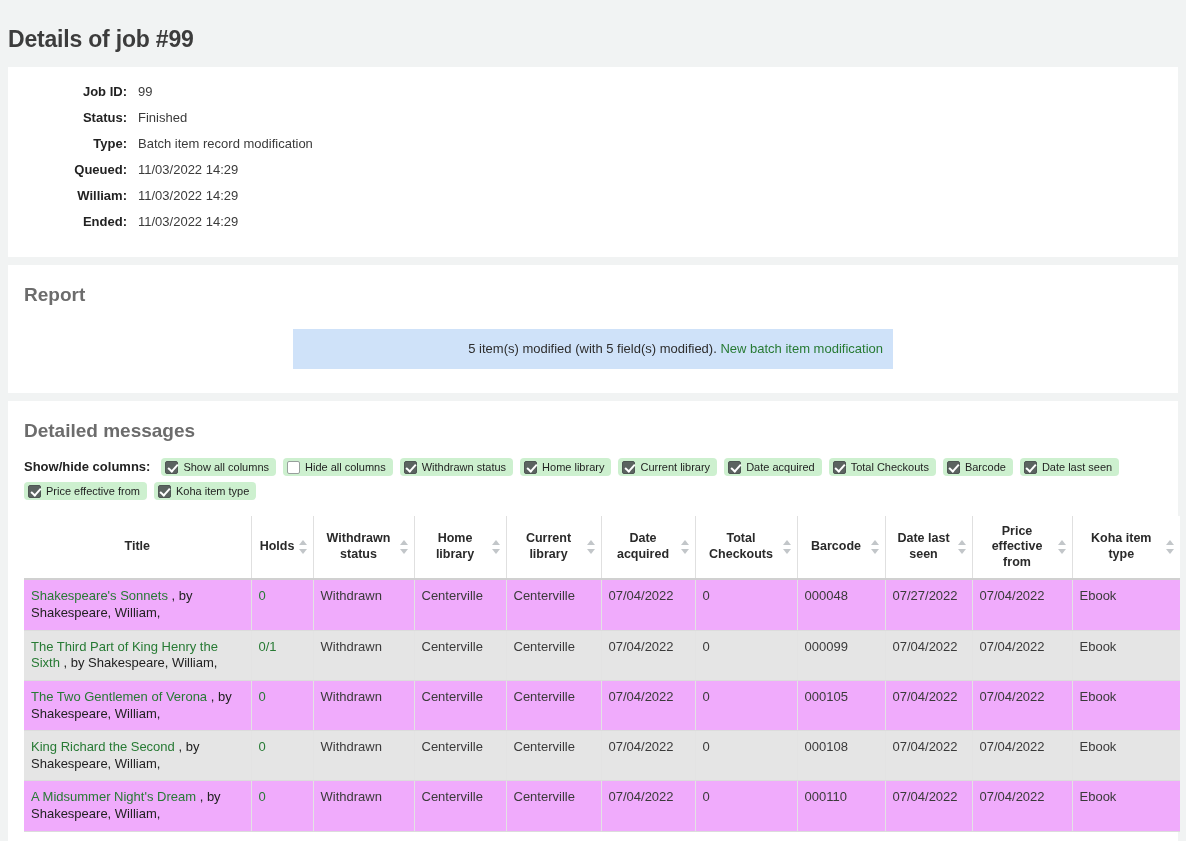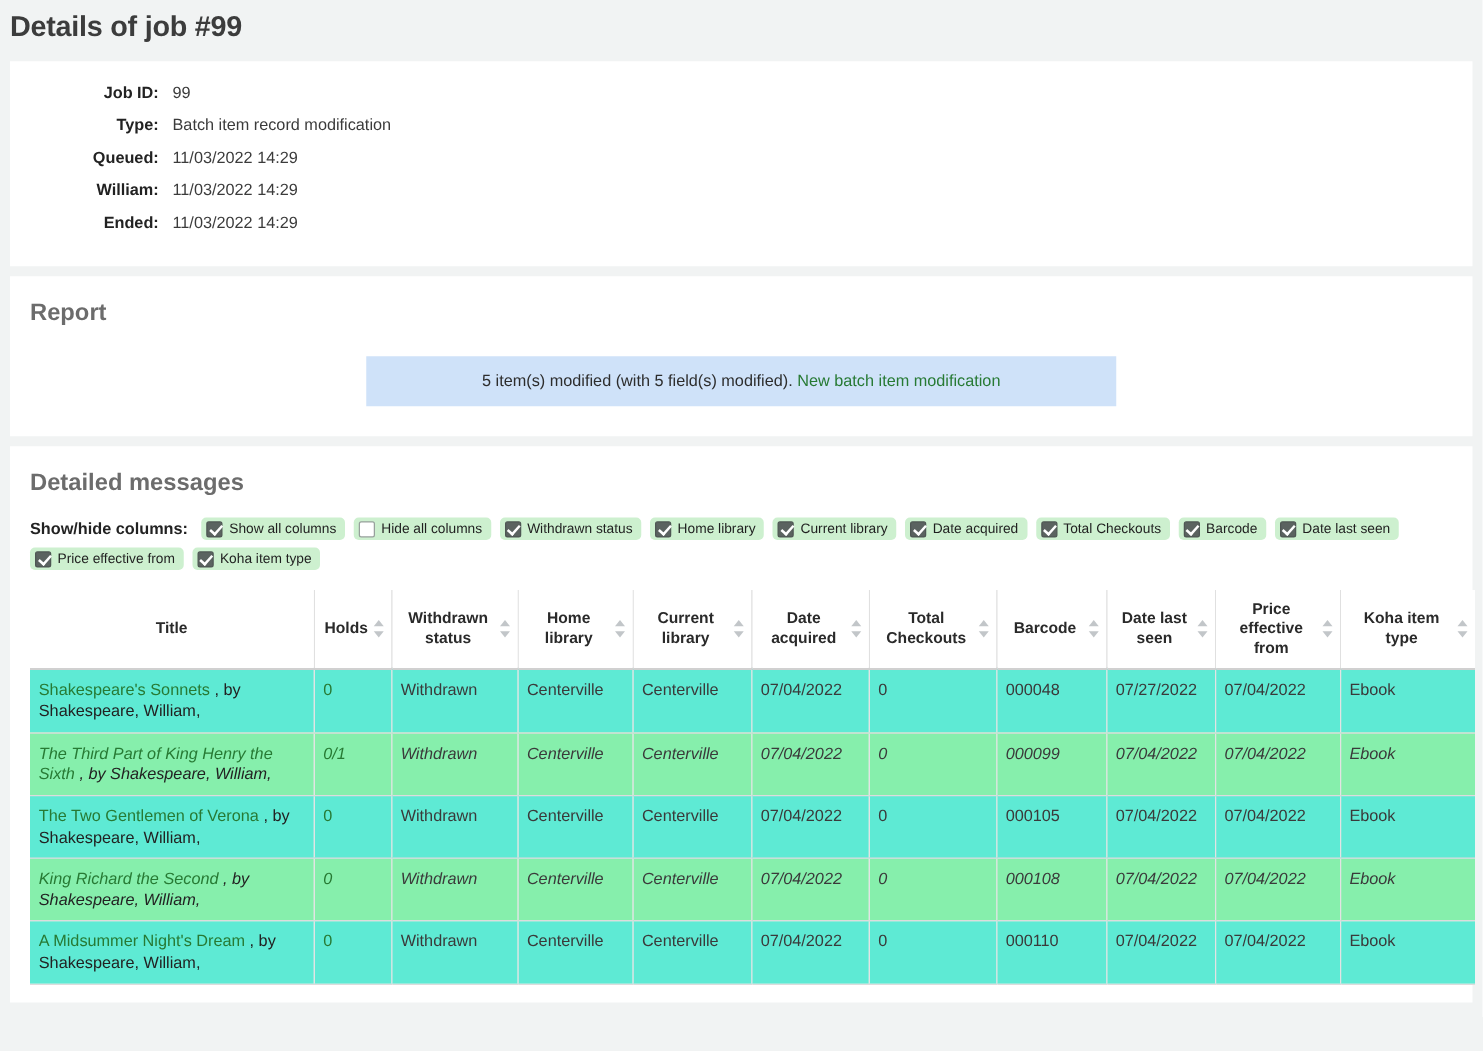--- a/index.html
+++ b/index.html
@@ -18,21 +18,21 @@
     overflow: hidden;
   }
 
   .page { position: relative; width: 1186px; }
 
   
   .page-title {
     font-size: 23px;
     font-weight: bold;
     color: #3c3c3c;
-    padding: 8px 0 9px 8px;
+    padding: 26px 0 9px 8px;
     margin: 0;
     line-height: 1.2;
     letter-spacing: -0.2px;
   }
 
   
   .panel {
     background: #ffffff;
     margin: 4px 8px 8px 8px;
   }
@@ -77,21 +77,21 @@
   .alert-wrap {
     display: flex;
     justify-content: center;
     padding-top: 22px;
   }
   .alert-box {
     background: #cfe2f9;
     color: #2d2d2d;
     font-size: 13px;
     width: 600px;
-    text-align: center;
+    text-align: right;
     padding: 11px 10px;
     line-height: 1.35;
   }
   .alert-box a, .link-green {
     color: #277a34;
     text-decoration: none;
   }
 
   
   .messages-panel { padding-bottom: 14px; }
@@ -210,22 +210,22 @@
   table.data tbody td {
     border-left: 1px solid #e3e3e3;
     border-bottom: 1px solid #dcdcdc;
     padding: 8px 7px;
     vertical-align: top;
     color: #3a3a3a;
     line-height: 1.28;
     height: 46px;
   }
   table.data tbody td:first-child { border-left: none; }
-  table.data tbody tr.odd td { background: #5eead4; }
-  table.data tbody tr.even td { background: #86efac; font-style: italic; }
+  table.data tbody tr.odd td { background: #f0abfc; }
+  table.data tbody tr.even td { background: #e5e5e5; }
   table.data tbody tr:first-child td { border-top: none; }
 
   td.title-cell { padding-left: 10px; }
   .title-link {
     color: #277a34;
     text-decoration: none;
   }
   .byline { color: #222222; }
   .holds-link {
     color: #277a34;
@@ -237,20 +237,24 @@
 
 <div class="page">
 
   <h1 class="page-title">Details of job #99</h1>
 
   <section class="panel">
     <div class="detail-list">
         <div class="detail-row">
           <div class="detail-label">Job ID:</div>
           <div class="detail-value">99</div>
+        </div>
+        <div class="detail-row">
+          <div class="detail-label">Status:</div>
+          <div class="detail-value">Finished</div>
         </div>
         <div class="detail-row">
           <div class="detail-label">Type:</div>
           <div class="detail-value">Batch item record modification</div>
         </div>
         <div class="detail-row">
           <div class="detail-label">Queued:</div>
           <div class="detail-value">11/03/2022 14:29</div>
         </div>
         <div class="detail-row">

